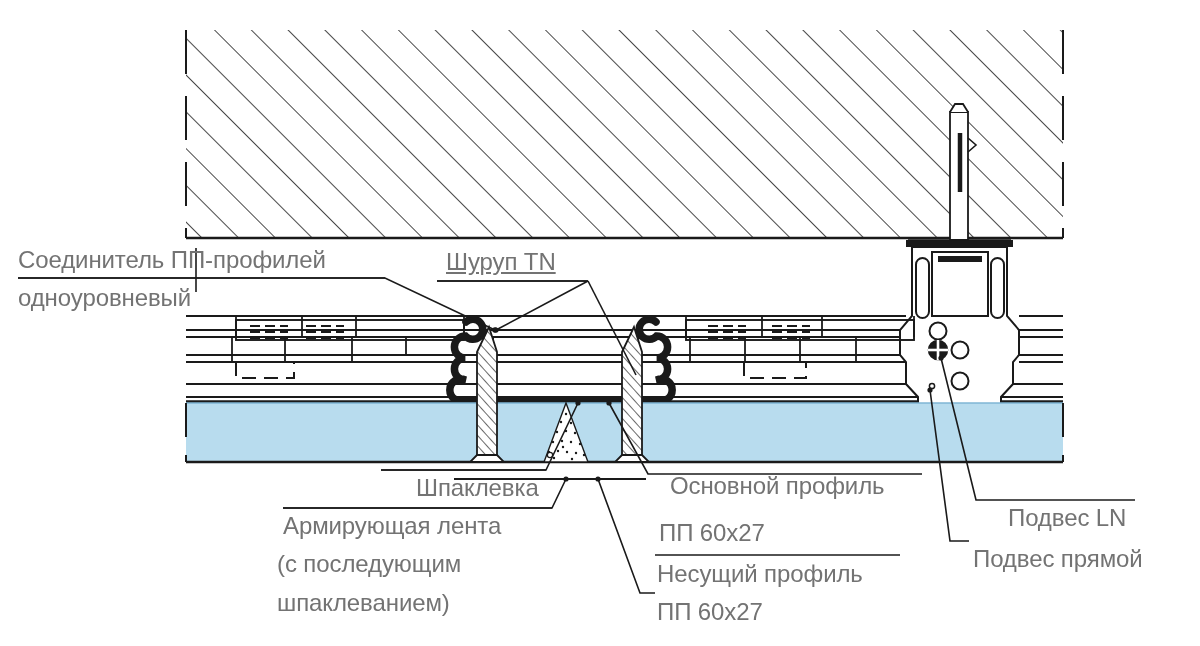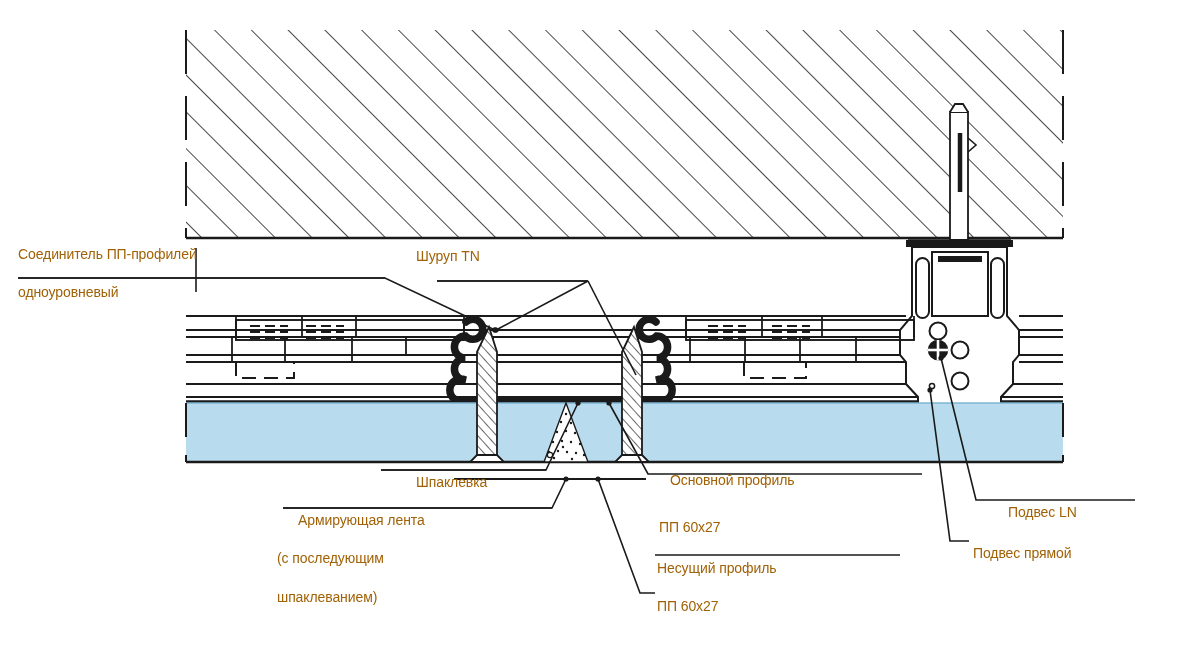--- a/index.html
+++ b/index.html
@@ -12,22 +12,22 @@
   }
   #stage{
     position:relative;
     width:1200px; height:646px;
     background:#fff;
   }
   #dwg{ position:absolute; left:0; top:0; width:1200px; height:646px; }
   .lbl{
     position:absolute;
     font-family:"Liberation Sans","DejaVu Sans",sans-serif;
-    font-size:14px;
-    color:#a16207;
+    font-size:24px;
+    color:#737373;
     white-space:nowrap;
     letter-spacing:-0.1px;
     line-height:1.18;
   }
 </style>
 </head>
 <body>
 
 <div id="stage">
 
@@ -295,25 +295,25 @@
     <line x1="283" y1="508" x2="552" y2="508"></line>
     <line x1="665" y1="474" x2="922" y2="474"></line>
     <line x1="655" y1="555" x2="900" y2="555"></line>
     <line x1="1004" y1="500" x2="1135" y2="500"></line>
   </g>
 </svg>
 
 <div class="lbl" style="left:18px; top:246px;">Соединитель ПП-профилей</div>
 <div class="lbl" style="left:18px; top:284px;">одноуровневый</div>
 
-<div class="lbl" style="left:416px; top:248px;">Шуруп TN</div>
+<div class="lbl" style="left:446px; top:248px;text-decoration:underline;">Шуруп TN</div>
 
 <div class="lbl" style="left:396px; top:474px;margin-left:20px;">Шпаклевка</div>
 
-<div class="lbl" style="left:298px; top:512px;">Армирующая лента</div>
+<div class="lbl" style="left:283px; top:512px;">Армирующая лента</div>
 <div class="lbl" style="left:277px; top:589px;">шпаклеванием)</div>
 <div class="lbl" style="left:277px; top:550px;">(с последующим</div>
 
 <div class="lbl" style="left:670px; top:472px;">Основной профиль</div>
 <div class="lbl" style="left:659px; top:519px;">ПП 60х27</div>
 
 <div class="lbl" style="left:657px; top:560px;">Несущий профиль</div>
 <div class="lbl" style="left:657px; top:598px;">ПП 60х27</div>
 
 <div class="lbl" style="left:1008px; top:504px;">Подвес LN</div>

